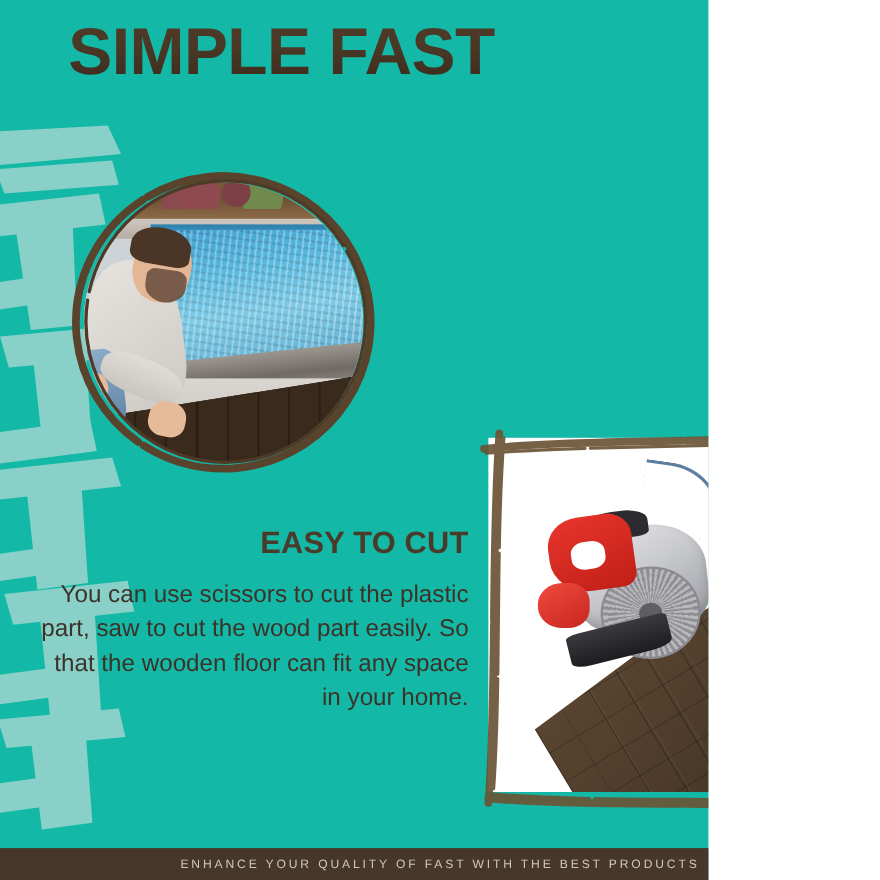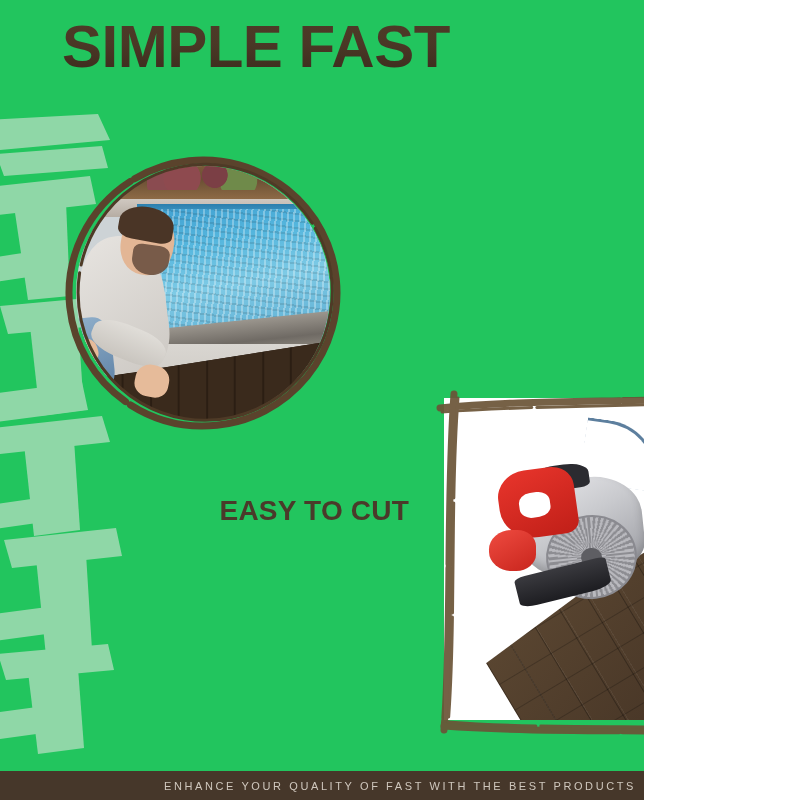--- a/index.html
+++ b/index.html
@@ -2,21 +2,21 @@
 <html><head>
 <meta charset="utf-8">
 <style>
   html,body{margin:0;padding:0;}
   body{
     width:800px;height:800px;
     background:#ffffff;
     font-family:"Liberation Sans", sans-serif;
     overflow:hidden;
   }
-  #page{position:relative;width:644px;height:800px;overflow:hidden;background:#22c55e;}
+  #page{position:relative;width:644px;height:800px;overflow:hidden;background:#14b8a6;}
 
   
   .watermark{position:absolute;left:-30px;top:110px;width:210px;height:660px;
              pointer-events:none;opacity:.55;}
   .watermark svg{width:100%;height:100%;display:block;}
 
   
   .headline{position:absolute;left:62px;top:18px;width:700px;}
   .headline .hl-line{
     display:block;
@@ -88,21 +88,21 @@
   .ps-hand2{position:absolute;left:6%;top:62%;width:18%;height:12%;
      background:#e6bb9a;border-radius:45%;transform:rotate(-18deg);}
 
   
   .quick-block{position:absolute;left:358px;top:228px;width:420px;}
   .sec-head{font-size:29px;font-weight:bold;color:#4a3a2a;letter-spacing:.2px;margin:0;}
   .sec-body{font-size:22px;color:#3d3228;line-height:1.33;margin:12px 0 0 0;font-weight:400;}
 
   
   .cut-block{position:absolute;left:28px;top:478px;width:398px;text-align:right;}
-  .cut-head{font-size:28px;font-weight:bold;color:#4a3a2a;margin:17px;letter-spacing:.2px;}
+  .cut-head{font-size:28px;font-weight:bold;color:#4a3a2a;margin:0;letter-spacing:.2px;}
   .cut-body{font-size:22px;color:#3d3228;line-height:1.43;margin:14px 0 0 0;}
 
   
   .saw-frame{position:absolute;left:428px;top:382px;width:360px;height:360px;}
   .saw-frame .sf-inner{position:absolute;left:16px;top:16px;width:322px;height:322px;overflow:hidden;background:#fff;}
   .sf-border{position:absolute;inset:0;}
   .sf-border svg{width:100%;height:100%;display:block;}
 
   .deck-diag{position:absolute;left:-6%;top:18%;width:118%;height:96%;
      transform:rotate(-31deg);transform-origin:100% 0;
@@ -208,20 +208,21 @@
       <svg viewBox="0 0 282 282" xmlns="http://www.w3.org/2000/svg">
         <ellipse cx="141" cy="141" rx="134" ry="133" fill="none" stroke="#5a432c" stroke-width="7" transform="rotate(-6 141 141)" stroke-linecap="round" stroke-dasharray="300 6 260 5 320 7"></ellipse>
         <ellipse cx="143" cy="140" rx="127" ry="128" fill="none" stroke="#4e3a26" stroke-width="3" transform="rotate(9 141 141)" stroke-linecap="round" stroke-dasharray="400 8 300 6"></ellipse>
       </svg>
     </div>
   </div>
 
 
   <div class="cut-block">
     <h2 class="cut-head">EASY TO CUT</h2>
+    <p class="cut-body">You can use scissors to cut the plastic part, saw to cut the wood part easily. So that the wooden floor can fit any space in your home.</p>
   </div>
 
   <div class="saw-frame">
     <div class="sf-inner">
       <div class="deck-diag"></div>
       <div class="deck-mask"></div>
       <div class="saw">
         <div class="saw-cord"></div>
         <div class="saw-body"></div>
         <div class="saw-blade"></div>

